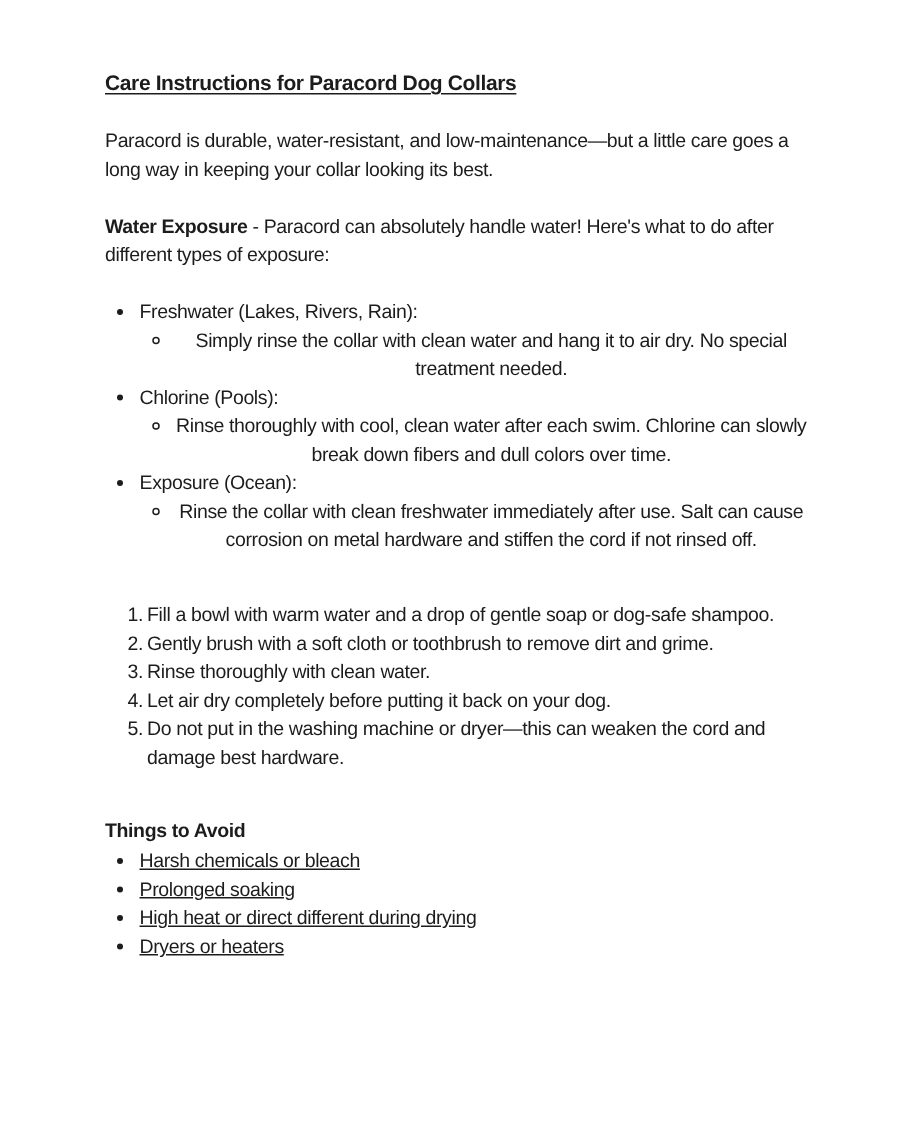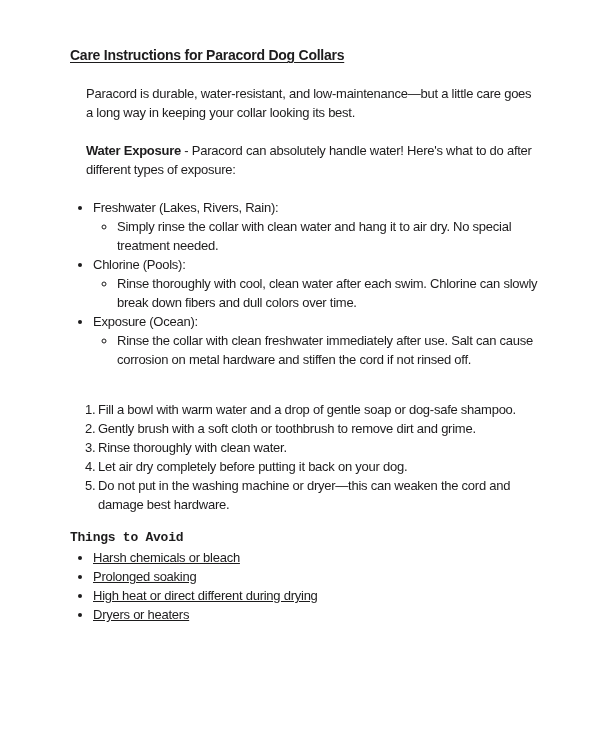--- a/index.html
+++ b/index.html
@@ -19,53 +19,53 @@
   }
   .doc-title {
     font-size: 14px;
     font-weight: bold;
     margin: 0;
     line-height: 19px;
     text-decoration: underline;
     text-decoration-thickness: 1.3px;
     text-underline-offset: 2px;
   }
-  p { margin: 19px 0 0 16px; }
+  p { margin: 19px 0 0 0; }
   strong { font-weight: bold; }
   ul.bullet-list {
     margin: 19px 0 0 0;
     padding-left: 23px;
     list-style: disc;
   }
   ul.bullet-list ul {
     margin: 0;
     padding-left: 24px;
     list-style: circle;
+    text-align: center;
   }
   ul.bullet-list li, ul.avoid-list li, ol.steps-list li { margin: 0; padding-top: 0; }
   ol.steps-list {
     margin: 31px 0 0 0;
     padding-left: 15px;
     list-style: none;
     counter-reset: step;
   }
   ol.steps-list li {
     counter-increment: step;
     padding-left: 13px;
   }
   ol.steps-list li::before {
     content: counter(step) ".";
     display: inline-block;
     width: 13px;
     margin-left: -13px;
   }
   .avoid-heading {
-    margin: 14px 0 0 0;
+    margin: 30px 0 0 0;
     font-weight: bold;
-    font-family: Liberation Mono, monospace;
   }
   ul.avoid-list {
     margin: 1px 0 0 0;
     padding-left: 23px;
     list-style: disc;
     text-decoration: underline;
   }
 </style>
 </head>
 <body>

